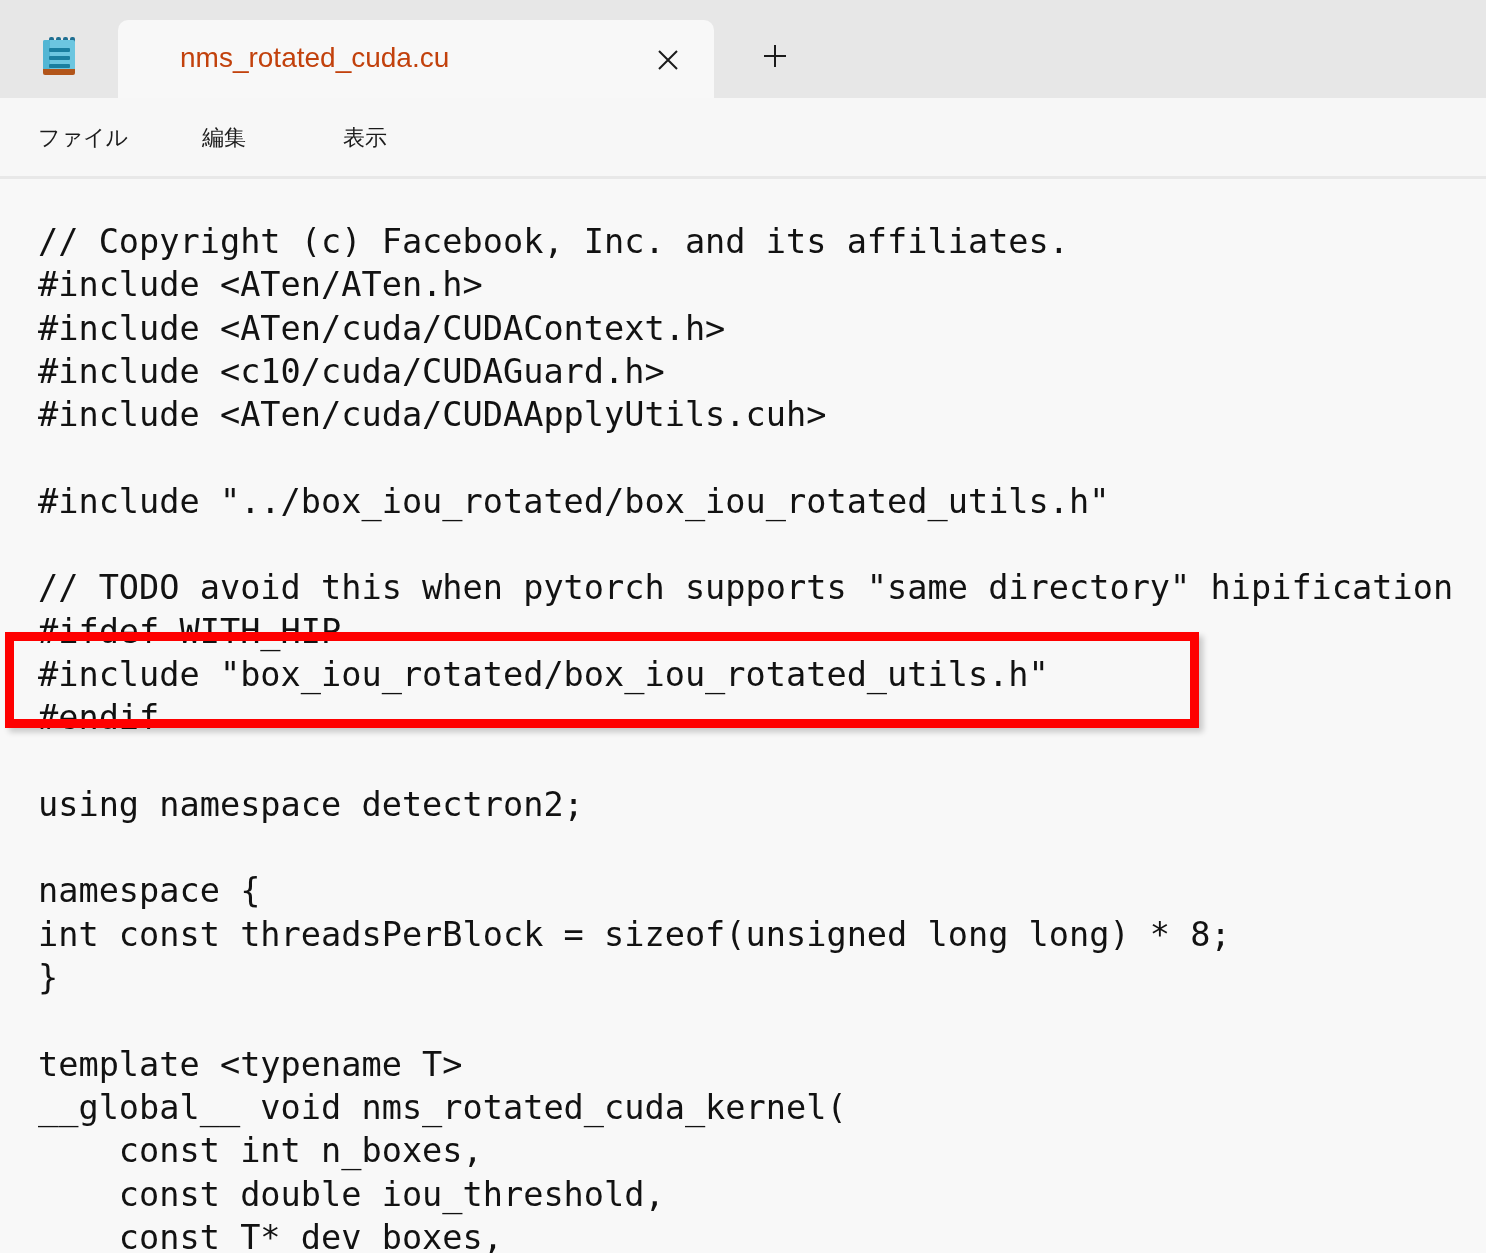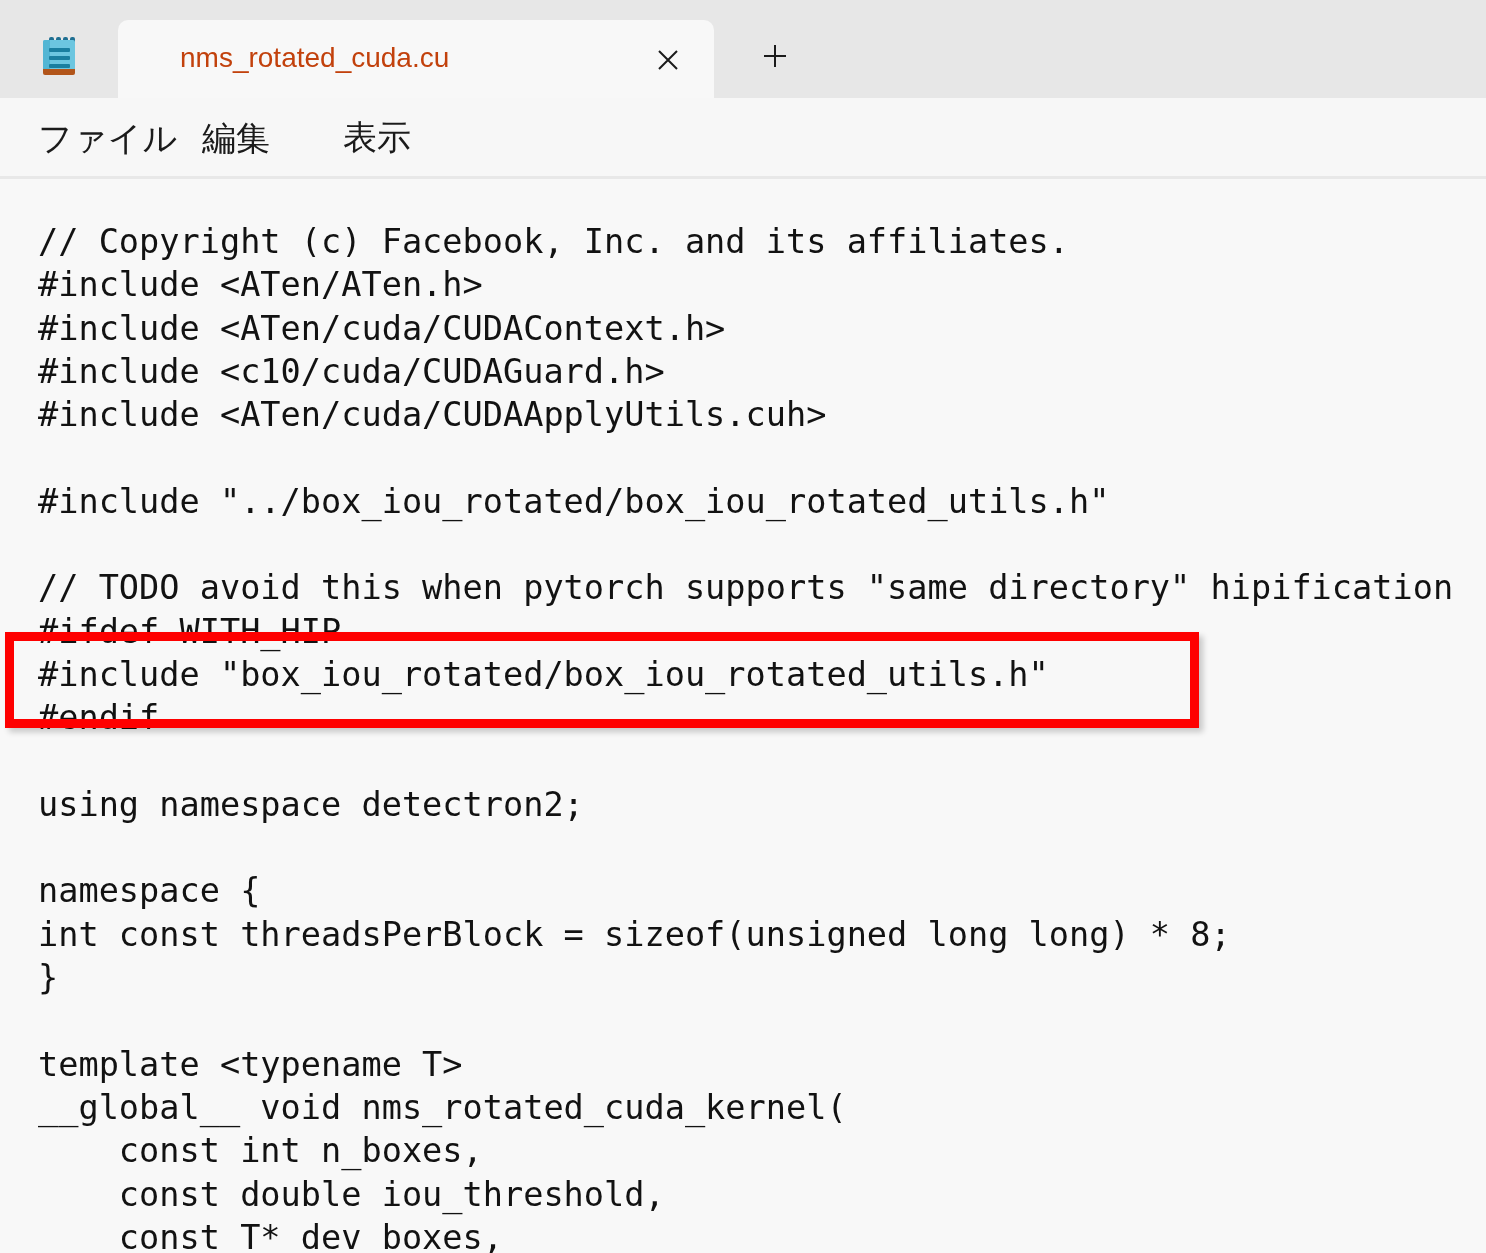--- a/index.html
+++ b/index.html
@@ -147,21 +147,21 @@
     left: 0; top: 176px;
     width: 1486px;
     height: 3px;
     background: #e8e8e8;
   }
   .menu-item {
     position: absolute;
     top: 14px;
     height: 52px;
     line-height: 52px;
-    font-size: 34px;
+    font-size: 22px;
     color: #1b1b1b;
     padding: 0 12px;
     border-radius: 5px;
     white-space: nowrap;
   }
   .menu-item.m0 { left: 26px; }
   .menu-item.m1 { left: 190px; }
   .menu-item.m2 { left: 331px; font-family: Liberation Serif, serif; }
 
   

